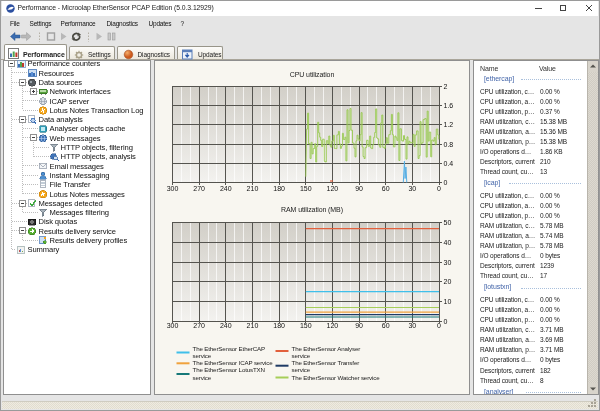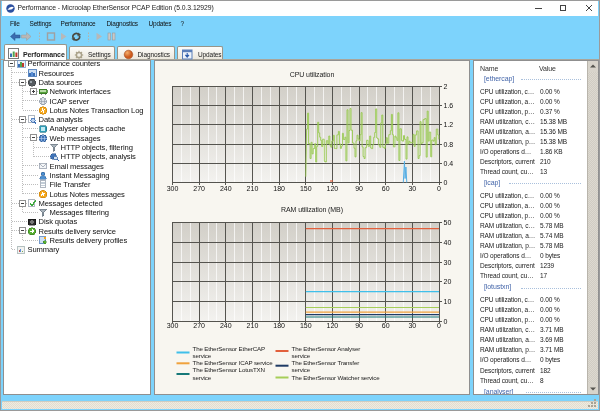--- a/index.html
+++ b/index.html
@@ -1,15 +1,15 @@
 <!DOCTYPE html>
 <html><head><meta charset="utf-8"><style>
 *{margin:0;padding:0;box-sizing:border-box;}
 html,body{width:600px;height:411px;font-family:"Liberation Sans",sans-serif;overflow:hidden;}
-#win{position:relative;width:600px;height:411px;background:#7dd3fc;border:1px solid #9a9a9a;overflow:hidden;}
+#win{position:relative;width:600px;height:411px;background:#e5e5e5;border:1px solid #9a9a9a;overflow:hidden;}
 .dither{background-image:conic-gradient(#f3f1e9 25%,#e7e3d6 0 50%,#f3f1e9 0 75%,#e7e3d6 0);background-size:2px 2px;}
 #title{position:absolute;left:1px;top:0;right:1px;height:15px;background:#fff;}
 #title .txt{position:absolute;left:15.5px;top:3.2px;font-size:6.8px;color:#1a1a1a;letter-spacing:-0.05px;}
 #menubar{position:absolute;left:1px;top:15px;right:1px;height:14px;}
 #menubar span{position:absolute;top:3.8px;font-size:6.5px;letter-spacing:-0.2px;color:#111;}
 #toolbar{position:absolute;left:1px;top:29px;right:1px;height:14px;}
 #tabs{position:absolute;left:1px;top:43px;right:1px;height:17px;}
 .tab{position:absolute;top:2px;height:13px;border:1px solid #989589;border-bottom:none;border-radius:2px 2px 0 0;background:linear-gradient(#fdfcfa,#ece8dd);font-size:6.5px;letter-spacing:-0.1px;color:#222;}
 .tab.active{top:0px;height:16px;background:#fff;z-index:3;}
 .tab .lbl{position:absolute;top:4px;white-space:nowrap;}

